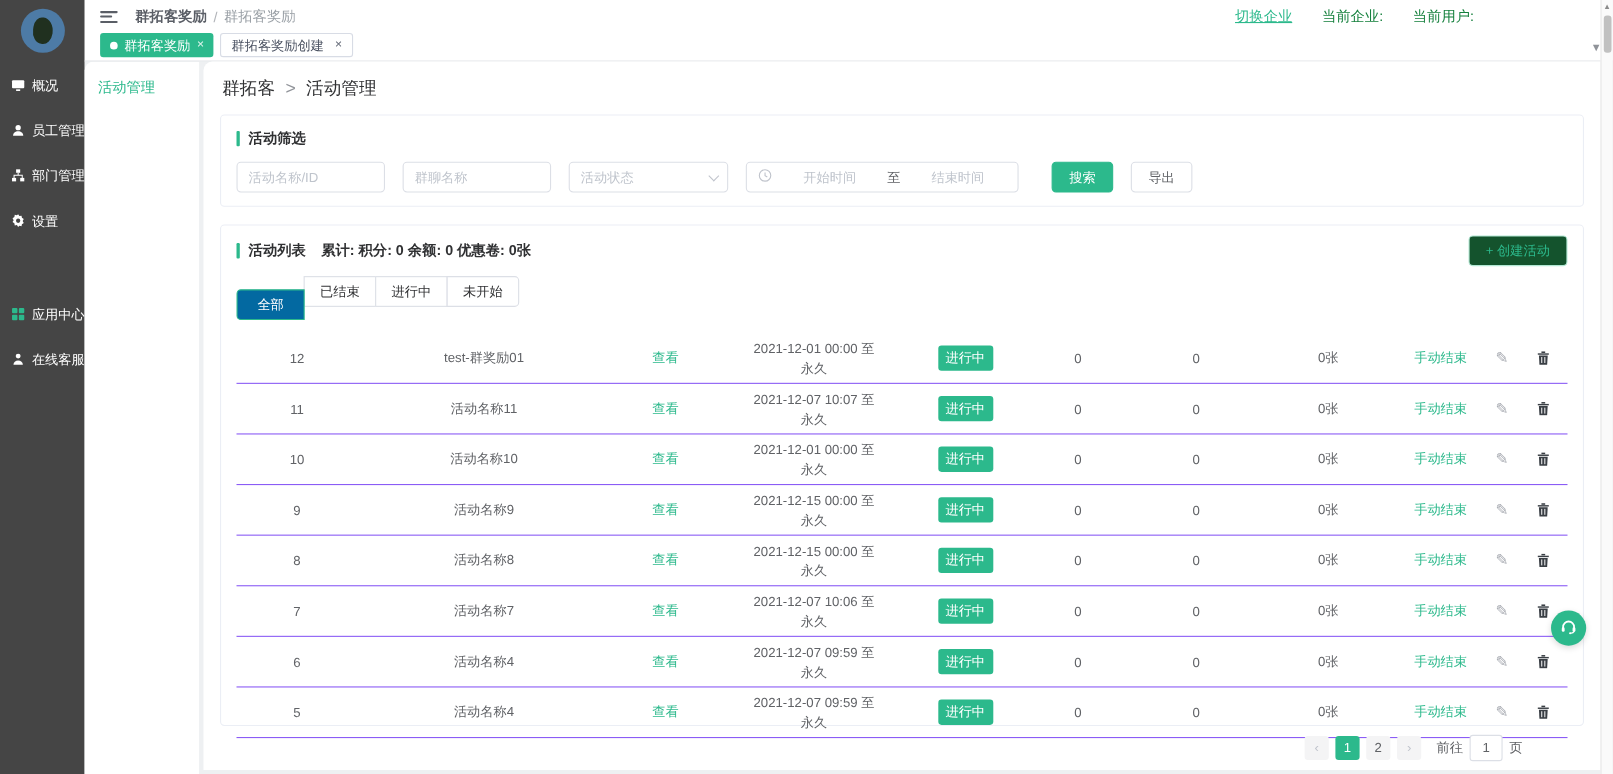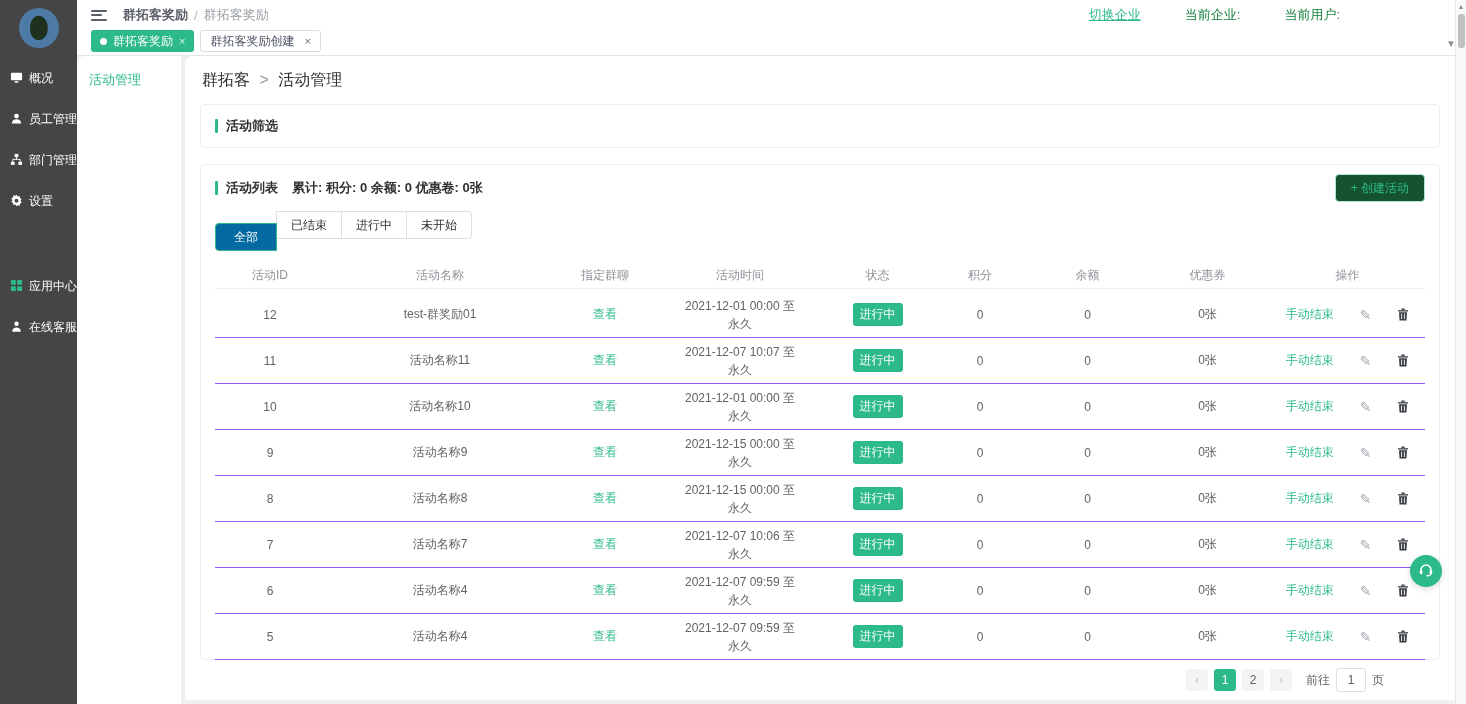--- a/index.html
+++ b/index.html
@@ -18,21 +18,21 @@
 
   
   .right { flex:1; display:flex; flex-direction:column; min-width:0; }
   .topbar { height:30px; background:#fff; display:flex; align-items:center; padding:0 14px; flex-shrink:0; }
   .hamburger { width:16px; height:11px; display:flex; flex-direction:column; justify-content:space-between; cursor:pointer; margin-right:16px; }
   .hamburger span { height:2px; background:#5a5e66; border-radius:1px; }
   .hamburger span:nth-child(2){ width:70%; }
   .crumb-a { color:#5a5e66; font-size:13px; font-weight:bold; }
   .crumb-sep { color:#b0b3b8; margin:0 6px; font-size:13px; }
   .crumb-b { color:#9aa0a6; font-size:13px; }
-  .top-right { margin-left:auto; display:flex; align-items:center; gap:44px; margin-right:112px; }
+  .top-right { margin-left:auto; display:flex; align-items:center; gap:27px; margin-right:112px; }
   .switch-link { color:#2cb98c; text-decoration:underline; font-size:13px; cursor:pointer; }
   .top-label { color:#15803d; font-size:13px; }
 
   .tabbar { height:26px; background:#fff; display:flex; align-items:flex-start; padding:0 14px; gap:6px; border-bottom:1px solid #e2e4e8; flex-shrink:0; position:relative; }
   .tag { height:22px; display:flex; align-items:center; gap:6px; padding:0 9px; font-size:12px; border-radius:3px; cursor:pointer; }
   .tag.active { background:#2cb98c; color:#fff; }
   .tag.active .dot { width:7px; height:7px; border-radius:50%; background:#fff; }
   .tag.plain { background:#fff; border:1px solid #d8dce5; color:#495060;gap:10px; }
   .tag .x { font-size:11px; opacity:.85; }
   .tab-caret { position:absolute; right:10px; top:8px; color:#909399; font-size:10px; }
@@ -219,51 +219,61 @@
           <span>群拓客</span>
           <span class="sep">&gt;</span>
           <span>活动管理</span>
         </div>
 
         <div class="card filter-card">
           <div class="sec-title">
             <span class="sec-bar"></span>
             <span>活动筛选</span>
           </div>
+          <div class="filter-row">
+            <input class="inp w1" placeholder="活动名称/ID" style="">
+            <input class="inp w1" placeholder="群聊名称" style="">
+            <div class="sel">
+              <span>活动状态</span>
+              <span class="chev"></span>
+            </div>
+            <div class="daterange">
+              <span>
+                <svg width="13" height="13" viewBox="0 0 14 14">
+                    <circle cx="7" cy="7" r="5.6" fill="none" stroke="#c0c4cc" stroke-width="1.1"></circle>
+                    <path d="M7 4v3.2l2.2 1.3" fill="none" stroke="#c0c4cc" stroke-width="1.1"></path>
+                  </svg>
+              </span>
+              <span class="ph">开始时间</span>
+              <span class="to">至</span>
+              <span class="ph">结束时间</span>
+            </div>
+            <button class="btn primary">搜索</button>
+            <button class="btn">导出</button>
+          </div>
         </div>
 
         <div class="card list-card">
           <div class="list-head">
             <div class="sec-title">
               <span class="sec-bar"></span>
               <span>活动列表</span>
             </div>
             <span class="list-summary">累计: 积分: 0 余额: 0 优惠卷: 0张</span>
             <button class="btn ghost-green create-btn">+ 创建活动</button>
           </div>
 
           <div class="seg-tabs">
             <div class="seg active">全部</div>
             <div class="seg">已结束</div>
             <div class="seg">进行中</div>
             <div class="seg">未开始</div>
           </div>
 
           <div class="table">
-            <div class="tr head">
-              <div class="td">活动ID</div>
-              <div class="td">活动名称</div>
-              <div class="td">指定群聊</div>
-              <div class="td">活动时间</div>
-              <div class="td">状态</div>
-              <div class="td">积分</div>
-              <div class="td">余额</div>
-              <div class="td">优惠券</div>
-              <div class="td">操作</div>
-            </div>
 
             <div id="rows">
 
                 <div class="tr row">
                   <div class="td">12</div>
                   <div class="td">test-群奖励01</div>
                   <div class="td"><span class="link">查看</span></div>
                   <div class="td time2">
                     <div>2021-12-01 00:00 至</div>
                     <div>永久</div>

